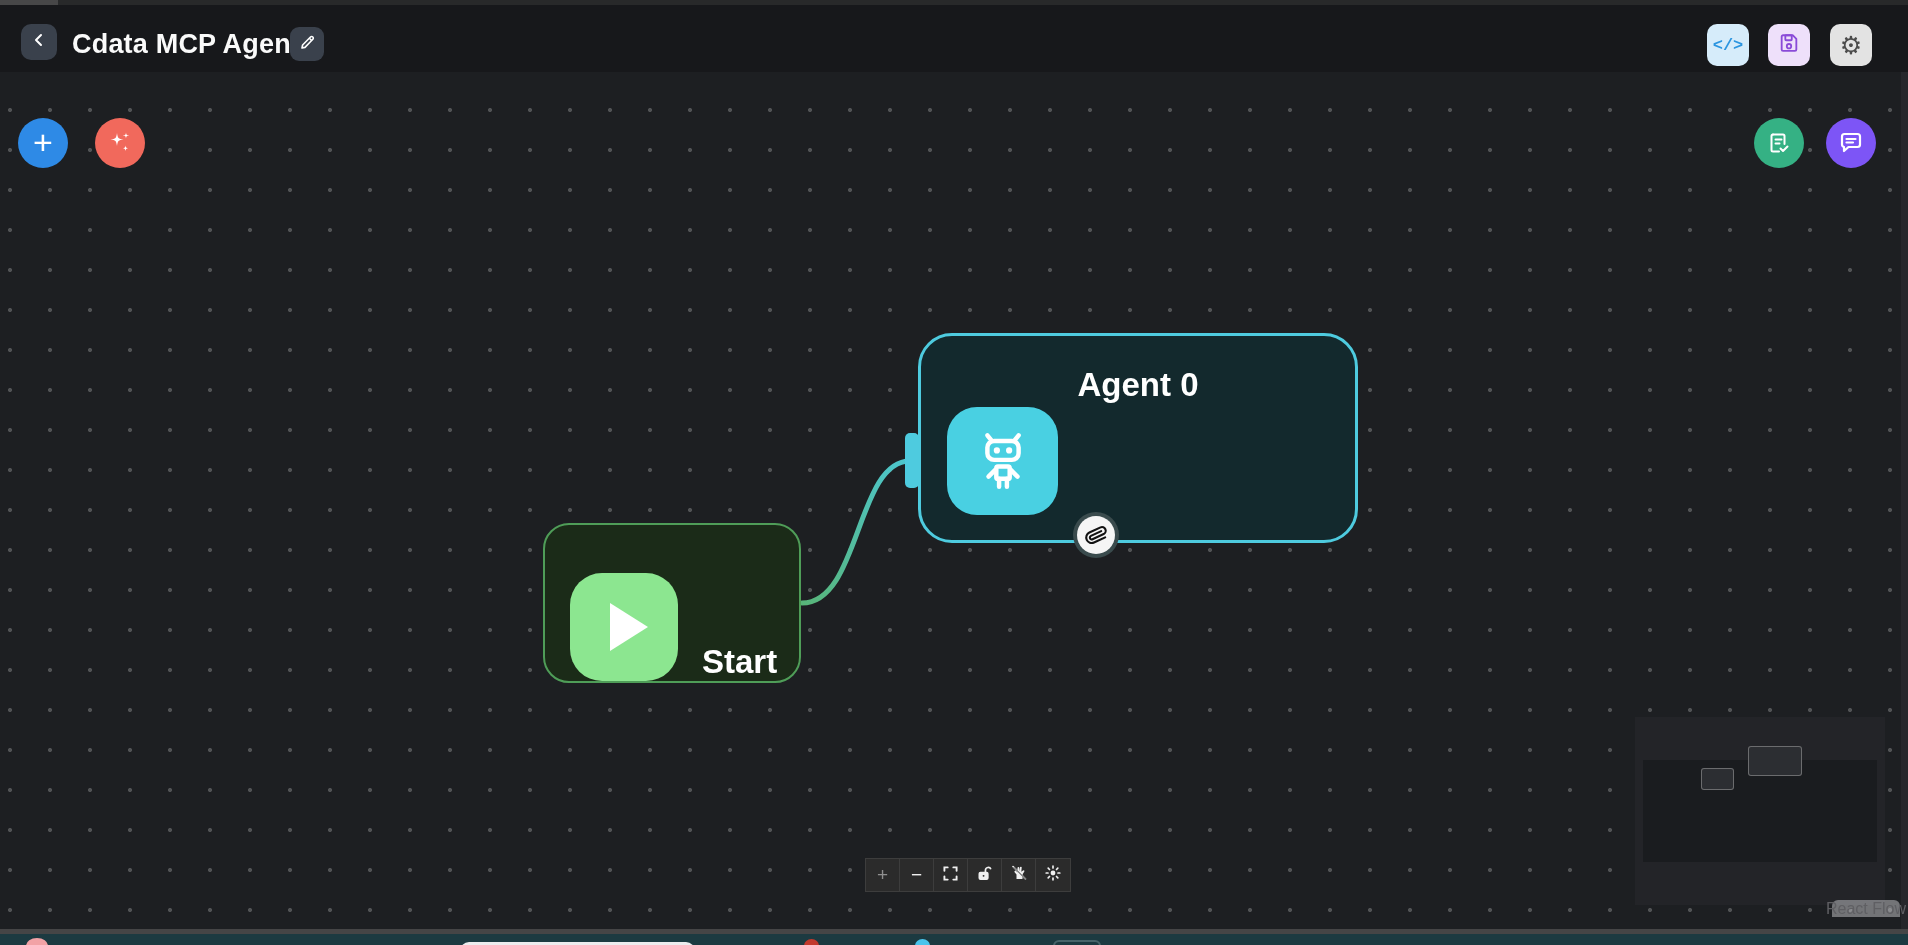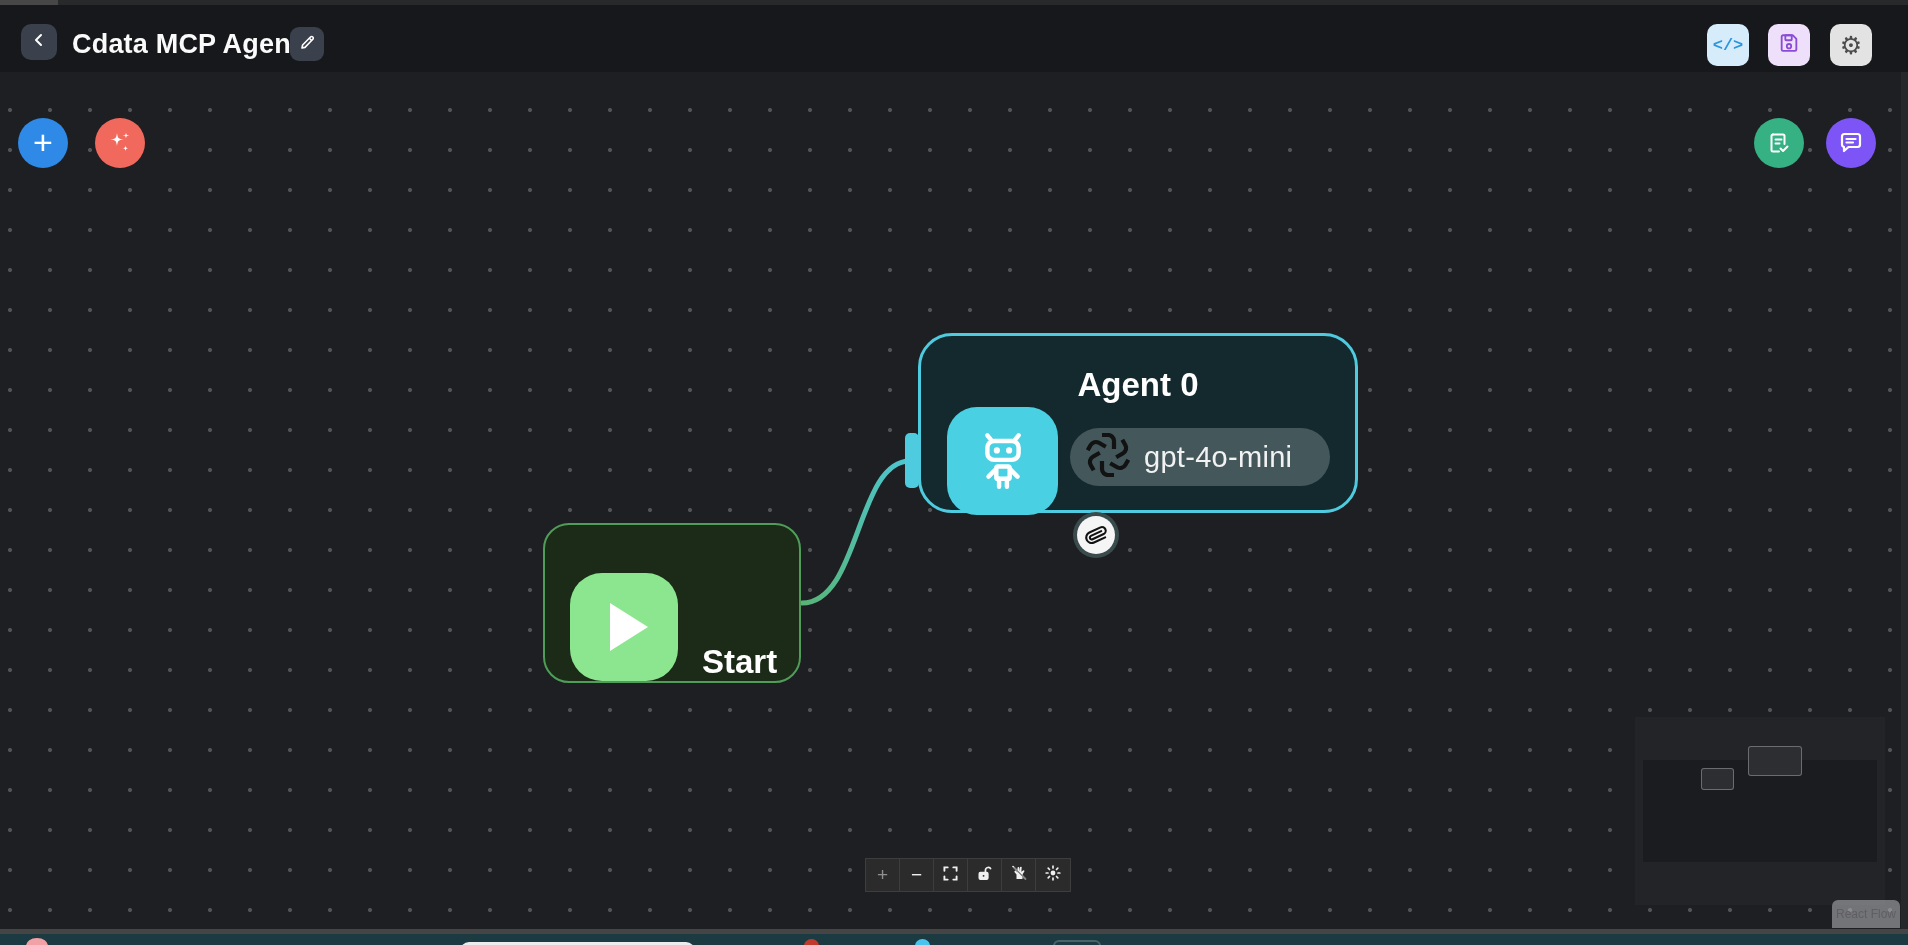--- a/index.html
+++ b/index.html
@@ -45,21 +45,21 @@
   #start-node { left:543px; top:451px; width:258px; height:160px; border-radius:26px;
                 background:#1b2b18; border:2px solid #4f9d58; display:flex; align-items:flex-end;
                 cursor:pointer; }
   #start-icon { width:108px; height:108px; border-radius:32px; background:#8ce690; margin-left:25px;
                 display:flex; align-items:center; justify-content:center; }
   #start-icon .tri { width:0; height:0; border-left:38px solid #fff; border-top:24px solid transparent;
                      border-bottom:24px solid transparent; margin-left:10px; }
   #start-label { color:#fff; font-size:33px; font-weight:600; margin-left:24px; }
 
   
-  #agent-node { left:918px; top:261px; width:440px; height:180px; border-radius:34px;
+  #agent-node { left:918px; top:261px; width:440px; height:210px; border-radius:34px;
                 background:#13292d; border:3px solid #4ecbdf; cursor:pointer; }
   #agent-title { position:absolute; left:0; top:30px; width:100%; text-align:center;
                  color:#fff; font-size:33px; font-weight:bold; }
   #agent-icon { position:absolute; left:26px; top:71px; width:111px; height:108px; border-radius:30px;
                 background:#49d0e2; display:flex; align-items:center; justify-content:center; }
   #model-pill { position:absolute; left:149px; top:92px; width:260px; height:58px; border-radius:29px;
                 background:#44585b; display:flex; align-items:center; cursor:pointer; }
   #model-pill .openai { margin-left:16px; }
   #model-name { color:#f2f2f2; font-size:29px; margin-left:14px; letter-spacing:.3px; }
   #attach-chip { position:absolute; left:152px; top:176px; width:46px; height:46px; border-radius:50%;
@@ -79,23 +79,23 @@
   .ctl:last-child { border-right:none; }
   #ctl-zoom-in { color:#8f8f8f; }
 
   
   #minimap { left:1635px; top:645px; width:250px; height:188px; background:#232428; }
   #minimap-viewport { position:absolute; left:8px; top:43px; width:234px; height:102px; background:#1a1c1f; }
   .mm-node { position:absolute; background:#2c2e32; border:1px solid rgba(160,160,160,.55); border-radius:3px; }
   #mm-node-start { left:66px; top:51px; width:33px; height:22px; }
   #mm-node-agent { left:113px; top:29px; width:54px; height:30px; }
 
-  #rf-attribution { left:1832px; top:828px; width:68px; height:28px; background:rgba(185,185,190,.55);
+  #rf-attribution { left:1832px; top:828px; width:68px; height:17px; background:rgba(185,185,190,.55);
                     border-radius:6px 6px 0 0; display:flex; align-items:center; justify-content:center;
-                    color:#5f5f63; font-size:12px; white-space:nowrap; }
+                    color:#5f5f63; font-size:16px; white-space:nowrap; }
 
   
   #bottom-bar { left:0; top:929px; width:1908px; height:5px; background:#454546; }
   #teal-strip { left:0; top:934px; width:1908px; height:11px; background:#1c3a41; overflow:hidden; }
   #pink-blob { left:26px; top:4px; width:22px; height:16px; border-radius:50%; background:#f2a2a6; }
   #white-card { left:460px; top:8px; width:235px; height:14px; border-radius:9px 9px 0 0; background:#ececee; }
   #red-dot { left:804px; top:5px; width:15px; height:14px; border-radius:50%; background:#c2392d; }
   #cyan-dot { left:915px; top:5px; width:15px; height:14px; border-radius:50%; background:#4ac4ec; }
   #outline-pill { left:1053px; top:6px; width:48px; height:12px; border-radius:6px; border:2px solid #47646a; background:transparent; }
 </style>
@@ -201,35 +201,20 @@
         <rect x="10" y="8" width="28" height="17" rx="6"></rect>
         <circle cx="18.5" cy="16.5" r="1.2" fill="#fff" stroke-width="3.2"></circle>
         <circle cx="29.5" cy="16.5" r="1.2" fill="#fff" stroke-width="3.2"></circle>
         <rect x="18" y="31" width="12" height="11" rx="1.5"></rect>
         <path d="M20.5 42 L20.5 49"></path>
           <path d="M27.5 42 L27.5 49"></path>
         <path d="M17 34 L11 40"></path>
           <path d="M31 34 L37 40"></path>
       </svg>
     </div>
-    <div id="model-pill">
-      <span class="openai">
-        <svg width="44" height="44" viewBox="0 0 44 44" fill="none" stroke="#121212" stroke-width="4.2" stroke-linejoin="round">
-          <g transform="translate(22,22)">
-            <path transform="rotate(0)" d="M -6 -20 h6 a6 6 0 0 1 6 6 v8"></path>
-            <path transform="rotate(60)" d="M -6 -20 h6 a6 6 0 0 1 6 6 v8"></path>
-            <path transform="rotate(120)" d="M -6 -20 h6 a6 6 0 0 1 6 6 v8"></path>
-            <path transform="rotate(180)" d="M -6 -20 h6 a6 6 0 0 1 6 6 v8"></path>
-            <path transform="rotate(240)" d="M -6 -20 h6 a6 6 0 0 1 6 6 v8"></path>
-            <path transform="rotate(300)" d="M -6 -20 h6 a6 6 0 0 1 6 6 v8"></path>
-          </g>
-        </svg>
-      </span>
-      <span id="model-name">gpt-4o-mini</span>
-    </div>
     <div id="attach-chip">
       <div class="inner">
         <svg width="24" height="24" viewBox="0 0 24 24" fill="none" stroke="#121212" stroke-width="2.1" stroke-linecap="round" stroke-linejoin="round" style="transform:rotate(20deg)">
           <path d="M21.44 11.05 l-8.7 8.7 a5.5 5.5 0 0 1 -7.78 -7.78 l8.7 -8.7 a3.7 3.7 0 0 1 5.23 5.23 l-8.7 8.7 a1.85 1.85 0 0 1 -2.62 -2.62 l8 -8"></path>
         </svg>
       </div>
     </div>
   </div>
   <div id="agent-handle" class="abs"></div>
 

